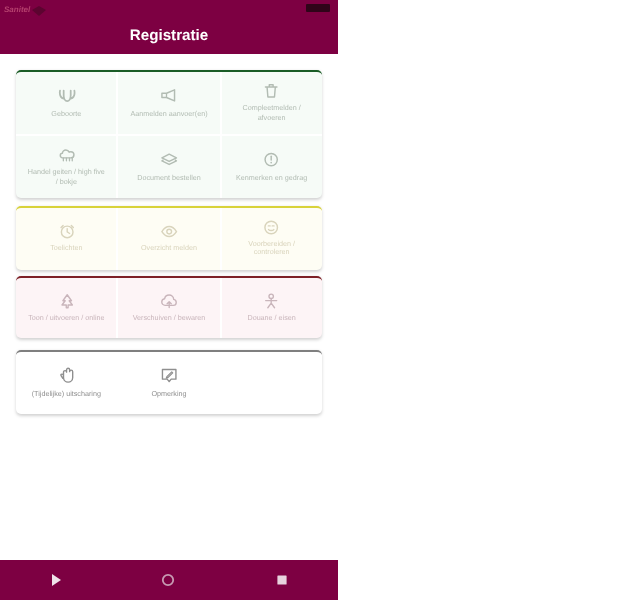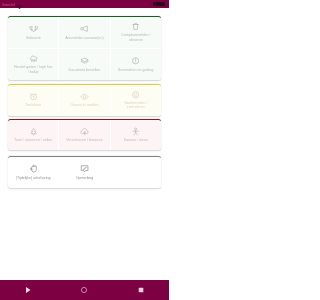--- a/index.html
+++ b/index.html
@@ -44,20 +44,23 @@
         <svg width="7" height="5" viewBox="0 0 14 10">
             <path d="M7 0 L14 4 L7 10 L0 4 Z" fill="#5c0430"></path>
           </svg>
       </span>
     </div>
     <div class="sb-right">
       <span class="sb-batt"></span>
     </div>
   </div>
 
+  <div class="appbar">
+    <div class="title">Registratie</div>
+  </div>
 
   <div class="content" id="content">
       <div class="card" style="background: rgb(246, 251, 247); border-top: 1.2px solid rgb(26, 92, 38);">
         <div class="row">
           <div class="cell">
             <svg class="ico" viewBox="0 0 24 24">
               <path d="M2.6 6 C1.8 11 3.2 15.2 7.4 16.4 M21.4 6 C22.2 11 20.8 15.2 16.6 16.4 M7.4 6 L7.4 12 C7.4 16.6 9.5 19.6 12 19.6 C14.5 19.6 16.6 16.6 16.6 12 L16.6 6" fill="none" stroke="#b2bcb3" stroke-width="2.3" stroke-linejoin="round" stroke-linecap="round"></path>
             </svg>
             <span class="lbl" style="color:#b2bcb3">Geboorte</span>
           </div>

